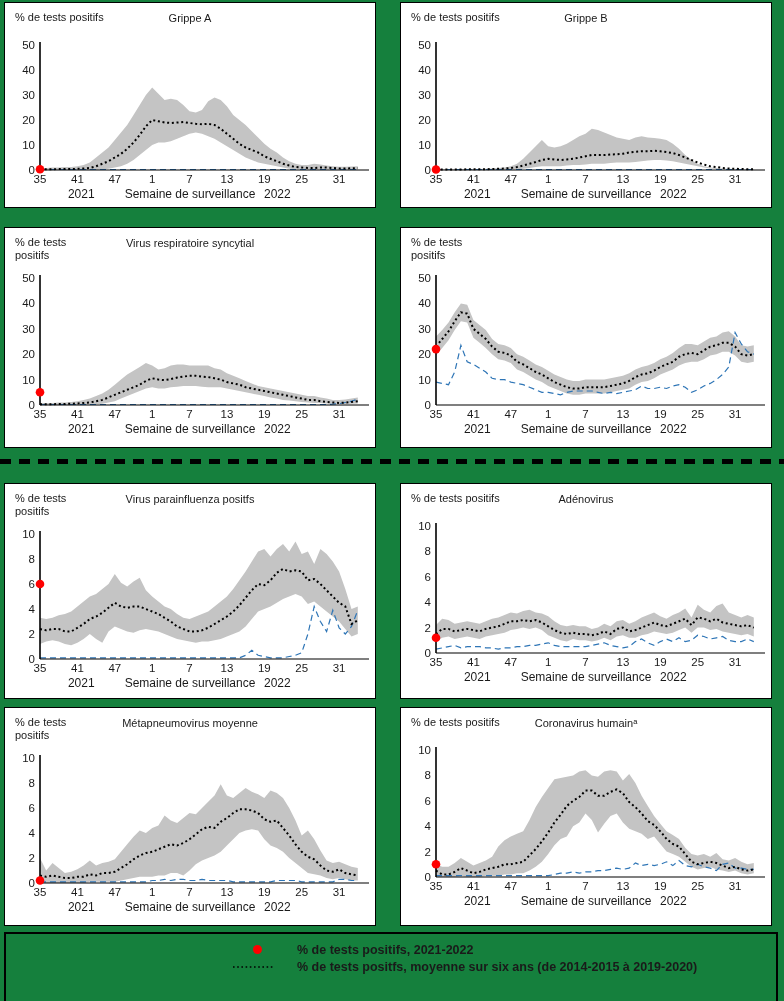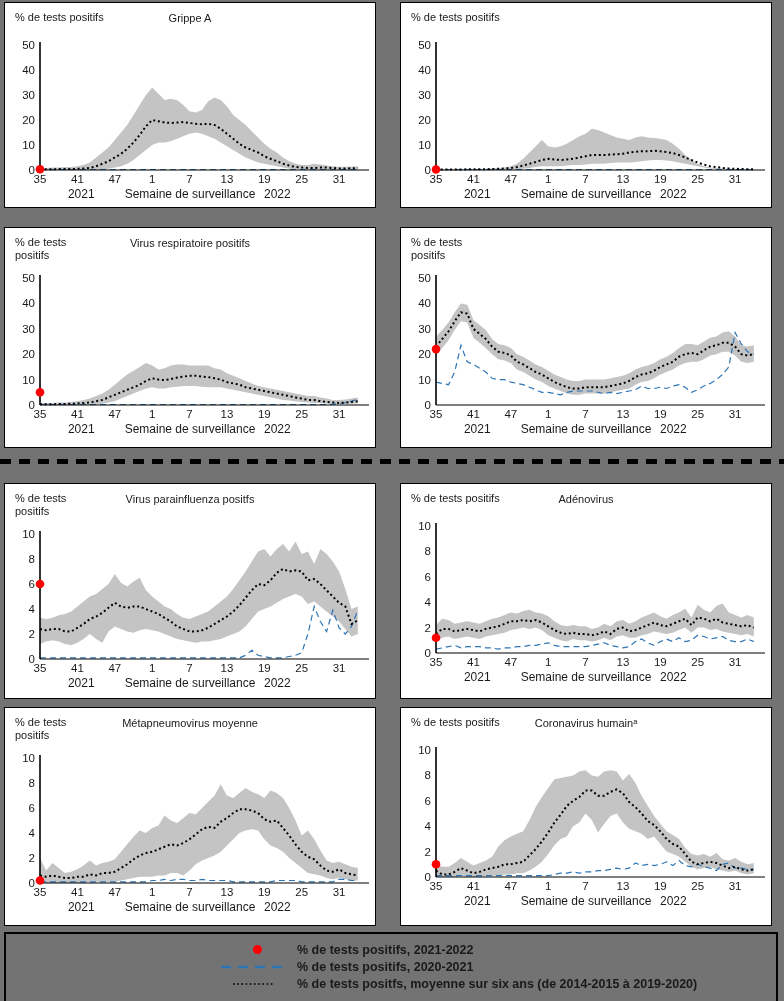--- a/index.html
+++ b/index.html
@@ -1,17 +1,17 @@
 <!DOCTYPE html>
 <html><head>
 <meta charset="utf-8">
 <style>
   html,body{margin:0;padding:0;background:#fff;}
   body{font-family:"Liberation Sans",sans-serif;color:#1a1a1a;}
-  #page{position:relative;width:784px;height:1001px;background:#737373;overflow:hidden;}
+  #page{position:relative;width:784px;height:1001px;background:#15803d;overflow:hidden;}
   .panel{position:absolute;background:#fff;border:1px solid #000;box-sizing:border-box;padding-top:4px;}
   .p1{left:4px;top:2px;width:372px;height:206px;}
   .p2{left:400px;top:2px;width:372px;height:206px;}
   .p3{left:4px;top:227px;width:372px;height:221px;}
   .p4{left:400px;top:227px;width:372px;height:221px;}
   .p5{left:4px;top:483px;width:372px;height:216px;}
   .p6{left:400px;top:483px;width:372px;height:216px;}
   .p7{left:4px;top:707px;width:372px;height:219px;}
   .p8{left:400px;top:707px;width:372px;height:219px;}
   .hdr{position:relative;height:30px;}
@@ -69,20 +69,21 @@
     <div class="cap">
       <span class="yl">2021</span>
       <span class="xl">Semaine de surveillance</span>
       <span class="yr">2022</span>
     </div>
   </div>
 
   <div class="panel p2">
     <div class="hdr">
       <div class="ylab">% de tests positifs</div>
+      <div class="title">Grippe B</div>
     </div>
     <svg width="360" height="150">
         <path d="M30,132.3L36.2,132.3L42.5,132.3L48.7,132.3L54.9,132.3L61.2,132L67.4,132L73.6,132L79.8,131.8L86.1,131.5L92.3,131L98.5,130.5L104.8,129.3L111,126.8L117.2,121.8L123.5,115.5L129.7,109.3L135.9,103L142.2,109.3L148.4,110.5L154.6,109.3L160.8,106.8L167.1,103L173.3,99.3L179.5,96.8L185.8,91.7L192,93L198.2,95.5L204.5,98L210.7,100.5L216.9,101.8L223.2,103L229.4,100.5L235.6,99.3L241.8,100.5L248.1,101L254.3,101.8L260.5,103L266.8,106.8L273,111.8L279.2,118L285.5,123L291.7,126.8L297.9,129.3L304.2,130.5L310.4,131L316.6,131.5L322.8,131.8L329.1,132L335.3,132L341.5,132.3L347.8,132.3L347.8,132.8L341.5,132.8L335.3,132.8L329.1,132.8L322.8,132.5L316.6,132.3L310.4,132L304.2,131.5L297.9,130.5L291.7,129.3L285.5,128L279.2,126.8L273,125.5L266.8,124.2L260.5,123.5L254.3,123L248.1,123L241.8,123.5L235.6,124.2L229.4,125L223.2,125.5L216.9,125.5L210.7,125.5L204.5,126L198.2,126.8L192,126.8L185.8,126.8L179.5,127.5L173.3,128L167.1,128L160.8,128.5L154.6,129.3L148.4,129.3L142.2,129.3L135.9,129.3L129.7,130L123.5,131L117.2,131.8L111,132.5L104.8,132.8L98.5,133L92.3,133L86.1,133L79.8,133L73.6,133L67.4,133L61.2,133L54.9,133L48.7,133L42.5,133L36.2,133L30,133Z" fill="#C4C4C4" stroke="none"></path>
         <polyline points="30,132.5 36.2,132.5 42.5,132.5 48.7,132.5 54.9,132.5 61.2,132.5 67.4,132.5 73.6,132.5 79.8,132.5 86.1,132.5 92.3,132.5 98.5,132.5 104.8,132.5 111,132.5 117.2,132.5 123.5,132.5 129.7,132.5 135.9,132.5 142.2,132.5 148.4,132.5 154.6,132.5 160.8,132.5 167.1,132.5 173.3,132.5 179.5,132.5 185.8,132.5 192,132.5 198.2,132.5 204.5,132.5 210.7,132.5 216.9,132.5 223.2,132.5 229.4,132.5 235.6,132.5 241.8,132.5 248.1,132.5 254.3,132.5 260.5,132.5 266.8,132.5 273,132.5 279.2,132.5 285.5,132.5 291.7,132.5 297.9,132.5 304.2,132.5 310.4,132.5 316.6,132.5 322.8,132.5 329.1,132.5 335.3,132.5 341.5,132.5 347.8,132.5" fill="none" stroke="#2E75B6" stroke-width="1.2" stroke-dasharray="6 4"></polyline>
         <polyline points="30,132.5 36.2,132.5 42.5,132.5 48.7,132.5 54.9,132.5 61.2,132.3 67.4,132.3 73.6,132.3 79.8,132.3 86.1,132 92.3,131.8 98.5,131.5 104.8,131 111,130 117.2,128.5 123.5,126.8 129.7,125 135.9,123 142.2,121.8 148.4,122.5 154.6,123 160.8,122.5 167.1,121.8 173.3,120.5 179.5,119.3 185.8,118 192,118 198.2,118 204.5,117.5 210.7,117.3 216.9,116.8 223.2,115.5 229.4,114.8 235.6,114.3 241.8,114.3 248.1,113.8 254.3,114.3 260.5,115 266.8,116 273,118 279.2,120.5 285.5,123 291.7,125.5 297.9,127.5 304.2,129.3 310.4,130 316.6,131 322.8,131.5 329.1,131.8 335.3,132 341.5,132.3 347.8,132.3" fill="none" stroke="#000000" stroke-width="2" stroke-dasharray="2 2.7"></polyline>
         <line x1="30" y1="5" x2="30" y2="133" stroke="#000000" stroke-width="1.6"></line>
         <line x1="30" y1="133" x2="359" y2="133" stroke="#000000" stroke-width="1.2"></line>
         <circle cx="30" cy="132.5" r="4.3" fill="#FF0000"></circle>
         <text x="25" y="137" text-anchor="end" font-size="11.5" fill="#1a1a1a">0</text>
         <text x="25" y="112" text-anchor="end" font-size="11.5" fill="#1a1a1a">10</text>
@@ -103,21 +104,21 @@
     <div class="cap">
       <span class="yl">2021</span>
       <span class="xl">Semaine de surveillance</span>
       <span class="yr">2022</span>
     </div>
   </div>
 
   <div class="panel p3">
     <div class="hdr tall">
       <div class="ylab narrow">% de tests positifs</div>
-      <div class="title">Virus respiratoire positifs</div>
+      <div class="title">Virus respiratoire syncytial</div>
     </div>
     <svg width="360" height="152">
         <path d="M30,133L36.2,133L42.5,133L48.7,132.5L54.9,132.5L61.2,132L67.4,131.2L73.6,129.9L79.8,128.6L86.1,126.1L92.3,123.6L98.5,119.8L104.8,114.7L111,109.6L117.2,104.5L123.5,100.7L129.7,96.9L135.9,93.1L142.2,95.6L148.4,99.4L154.6,98.2L160.8,95.6L167.1,94.4L173.3,94.4L179.5,95.6L185.8,95.6L192,95.6L198.2,95.6L204.5,98.2L210.7,99.4L216.9,103.3L223.2,105.8L229.4,108.3L235.6,110.9L241.8,113.4L248.1,116L254.3,117.2L260.5,118.5L266.8,119.8L273,121L279.2,122.3L285.5,123.6L291.7,124.8L297.9,126.1L304.2,126.1L310.4,127.4L316.6,128.6L322.8,129.9L329.1,129.9L335.3,129.4L341.5,128.6L347.8,127.4L347.8,133.5L341.5,133.7L335.3,134L329.1,134L322.8,133.7L316.6,133.5L310.4,133L304.2,133L297.9,132.5L291.7,132L285.5,131.2L279.2,130.4L273,129.9L266.8,128.6L260.5,127.4L254.3,126.1L248.1,124.8L241.8,123.6L235.6,122.3L229.4,121L223.2,119.8L216.9,118.5L210.7,117.2L204.5,117.2L198.2,117.2L192,116.7L185.8,116L179.5,116L173.3,116L167.1,116.7L160.8,117.2L154.6,118.5L148.4,118.5L142.2,117.2L135.9,118.5L129.7,121L123.5,123.6L117.2,126.1L111,128.6L104.8,131.2L98.5,132.5L92.3,133.7L86.1,134.2L79.8,134.5L73.6,134.7L67.4,135L61.2,135L54.9,135L48.7,135L42.5,135L36.2,135L30,135Z" fill="#C4C4C4" stroke="none"></path>
         <polyline points="30,134.5 36.2,134.5 42.5,134.5 48.7,134.5 54.9,134.5 61.2,134.5 67.4,134.5 73.6,134.5 79.8,134.5 86.1,134.5 92.3,134.5 98.5,134.5 104.8,134.5 111,134.5 117.2,134.5 123.5,134.5 129.7,134.5 135.9,134.5 142.2,134.5 148.4,134.5 154.6,134.5 160.8,134.5 167.1,134.5 173.3,134.5 179.5,134.5 185.8,134.5 192,134.5 198.2,134.5 204.5,134.5 210.7,134.5 216.9,134.5 223.2,134.5 229.4,134.5 235.6,134.5 241.8,134.5 248.1,134.5 254.3,134.5 260.5,134.5 266.8,134.5 273,134.5 279.2,134.5 285.5,134.5 291.7,134.5 297.9,134.5 304.2,134.5 310.4,134.5 316.6,134.5 322.8,134.2 329.1,133.7 335.3,132.5 341.5,131.2 347.8,129.2" fill="none" stroke="#2E75B6" stroke-width="1.2" stroke-dasharray="6 4"></polyline>
         <polyline points="30,134.2 36.2,134.2 42.5,134.2 48.7,134 54.9,134 61.2,133.7 67.4,133.5 73.6,133 79.8,132.5 86.1,131.2 92.3,129.9 98.5,127.4 104.8,124.8 111,122.3 117.2,119.8 123.5,117.2 129.7,114.7 135.9,110.9 142.2,108.3 148.4,109.6 154.6,110.1 160.8,109.1 167.1,107.6 173.3,106.6 179.5,105.8 185.8,105.8 192,106.6 198.2,107.1 204.5,108.3 210.7,109.6 216.9,112.1 223.2,113.4 229.4,114.7 235.6,117.2 241.8,118.5 248.1,119.8 254.3,121 260.5,122.3 266.8,123.6 273,124.8 279.2,126.1 285.5,127.4 291.7,128.6 297.9,129.9 304.2,129.9 310.4,131.2 316.6,132 322.8,132.5 329.1,133 335.3,132.5 341.5,132 347.8,131.2" fill="none" stroke="#000000" stroke-width="2" stroke-dasharray="2 2.7"></polyline>
         <line x1="30" y1="5" x2="30" y2="135" stroke="#000000" stroke-width="1.6"></line>
         <line x1="30" y1="135" x2="359" y2="135" stroke="#000000" stroke-width="1.2"></line>
         <circle cx="30" cy="122.3" r="4.3" fill="#FF0000"></circle>
         <text x="25" y="139" text-anchor="end" font-size="11.5" fill="#1a1a1a">0</text>
         <text x="25" y="113.6" text-anchor="end" font-size="11.5" fill="#1a1a1a">10</text>
@@ -320,28 +321,20 @@
 
   <div id="legend">
     <div class="lrow">
       <span class="lmk">
           <span class="dot" id="lg-dot" style="background: rgb(255, 0, 0);"></span>
         </span>
       <span class="ltx">% de tests positifs, 2021-2022</span>
     </div>
     <div class="lrow">
       <span class="lmk">
-        <svg width="66" height="6">
-            <line id="lg-dash" x1="0" y1="3" x2="66" y2="3" stroke-width="2.5" stroke-dasharray="10 7" stroke="#2E75B6"></line>
-          </svg>
-      </span>
-      <span class="ltx">% de tests positifs, 2020-2021</span>
-    </div>
-    <div class="lrow">
-      <span class="lmk">
         <svg width="42" height="6">
             <line id="lg-dots" x1="0" y1="3" x2="42" y2="3" stroke-width="1.6" stroke-dasharray="1.6 2.6" stroke="#000000"></line>
           </svg>
       </span>
       <span class="ltx">% de tests positfs, moyenne sur six ans (de 2014-2015 à 2019-2020)</span>
     </div>
   </div>
 
 </div>
 

